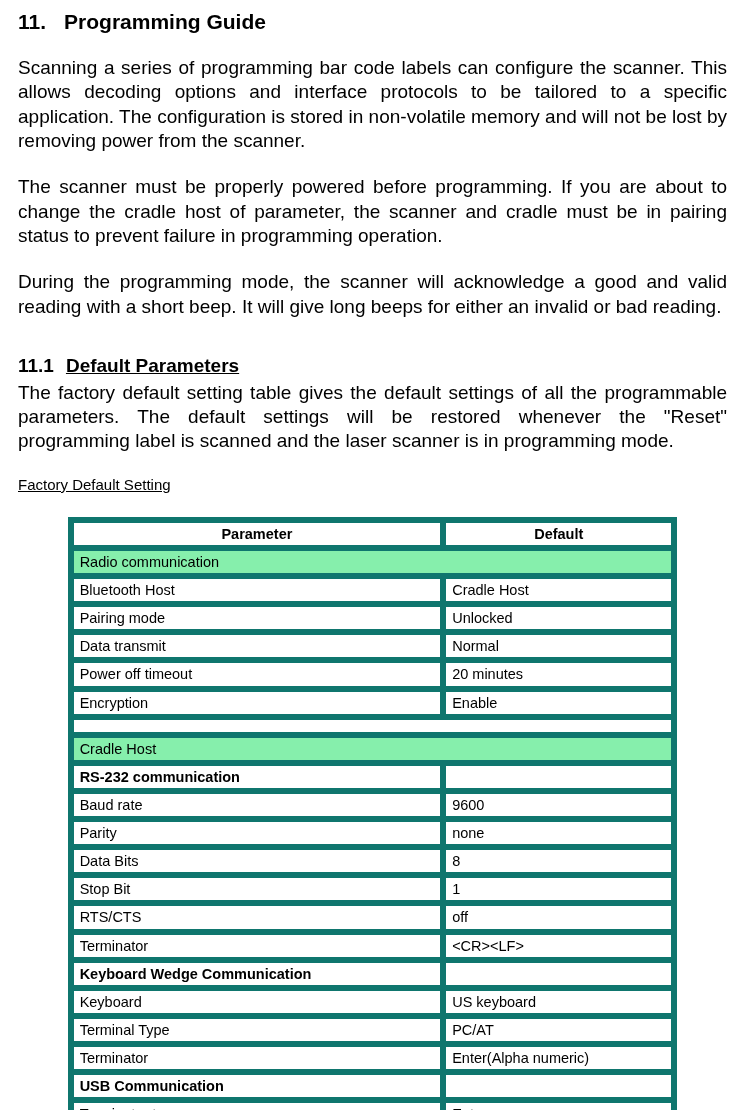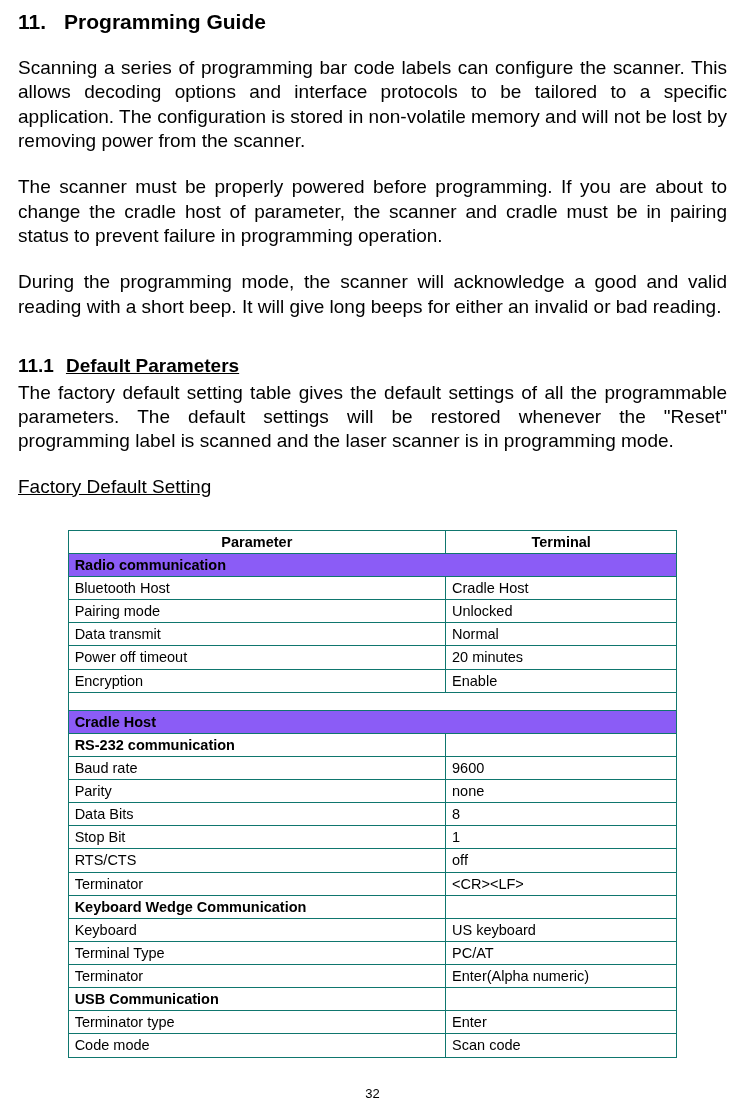--- a/index.html
+++ b/index.html
@@ -36,45 +36,45 @@
       margin-bottom: 4px;
     }
     .section-heading .num {
       display: inline-block;
       margin-right: 12px;
     }
     .section-heading .title {
       text-decoration: underline;
     }
     .sub-heading {
-      font-size: 19px;
+      font-size: 15px;
       text-decoration: underline;
       margin-top: 18px;
-      margin-bottom: 32px;
+      margin-bottom: 24px;
     }
     table {
       border-collapse: collapse;
       width: 86%;
       margin: 0 auto;
       font-size: 14.5px;
     }
     th, td {
-      border: 1px solid #0f766e;
+      border: 6px solid #0f766e;
       padding: 2px 6px;
       text-align: left;
       vertical-align: top;
       line-height: 1.25;
     }
     th {
       font-weight: bold;
       text-align: center;
     }
     .section-row td {
-      background-color: #8b5cf6;
-      font-weight: bold;
+      background-color: #86efac;
+      font-weight: normal;
     }
     .sub-section-row td.param {
       font-weight: bold;
     }
     .spacer-row td {
       height: 18px;
     }
     .page-num {
       text-align: center;
       font-size: 13px;
@@ -97,21 +97,21 @@
 </div>
 
 <p class="para">The factory default setting table gives the default settings of all the programmable parameters. The default settings will be restored whenever the "Reset" programming label is scanned and the laser scanner is in programming mode.</p>
 
 <div class="sub-heading">Factory Default Setting</div>
 
 <table>
   <tbody>
       <tr>
     <th>Parameter</th>
-    <th>Terminal</th>
+    <th>Default</th>
   </tr>
   <tr class="section-row">
         <td colspan="2">Radio communication</td>
       </tr>
   <tr>
         <td>Bluetooth Host</td>
         <td>Cradle Host</td>
       </tr>
   <tr>
         <td>Pairing mode</td>

